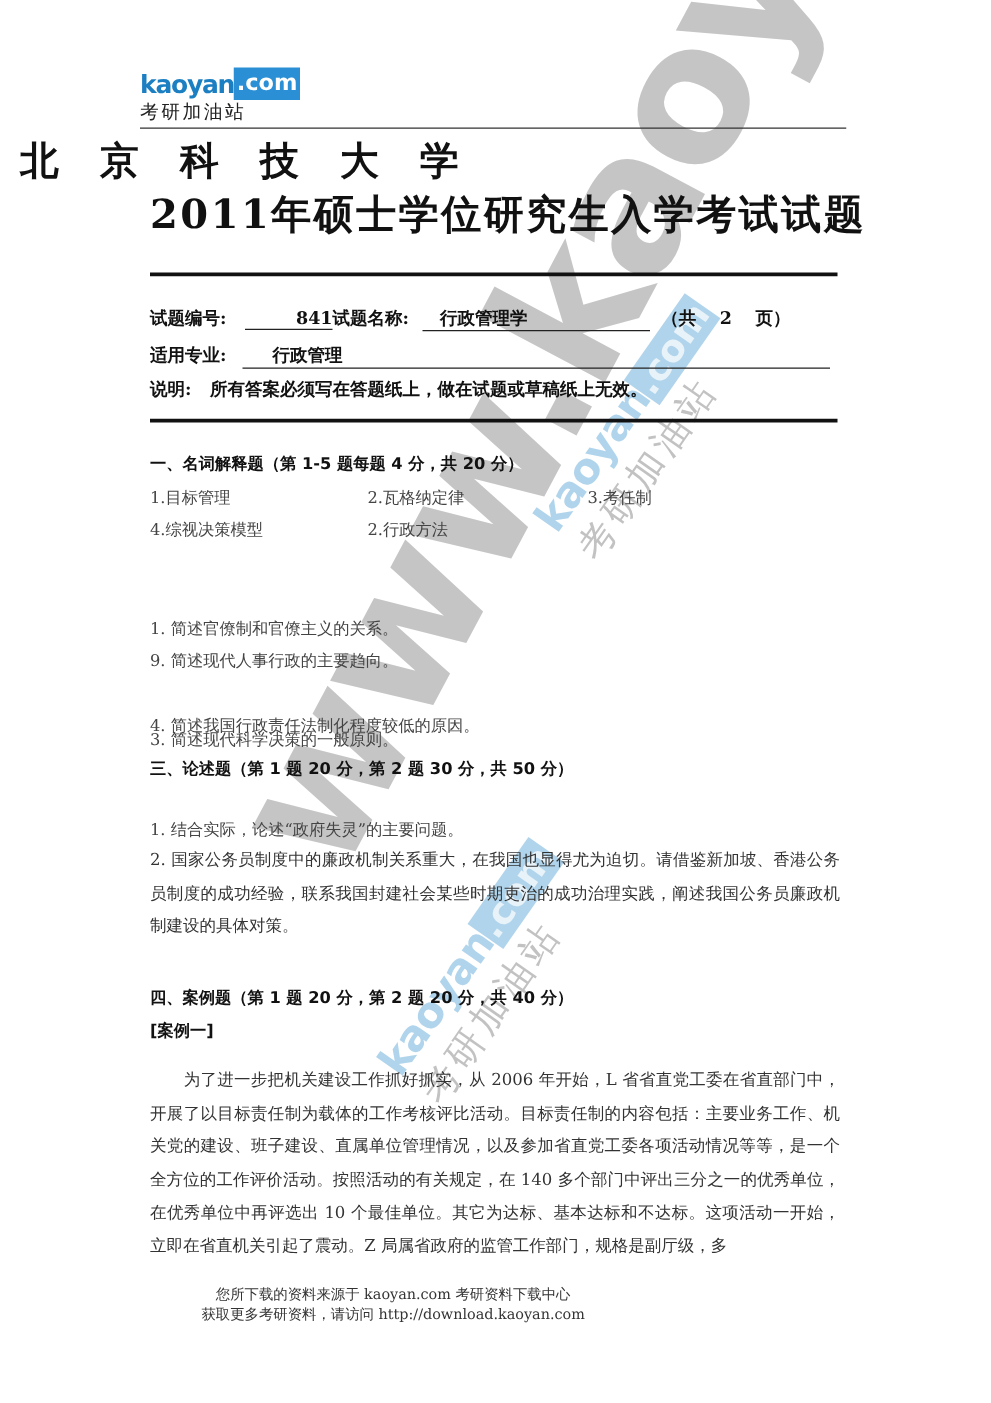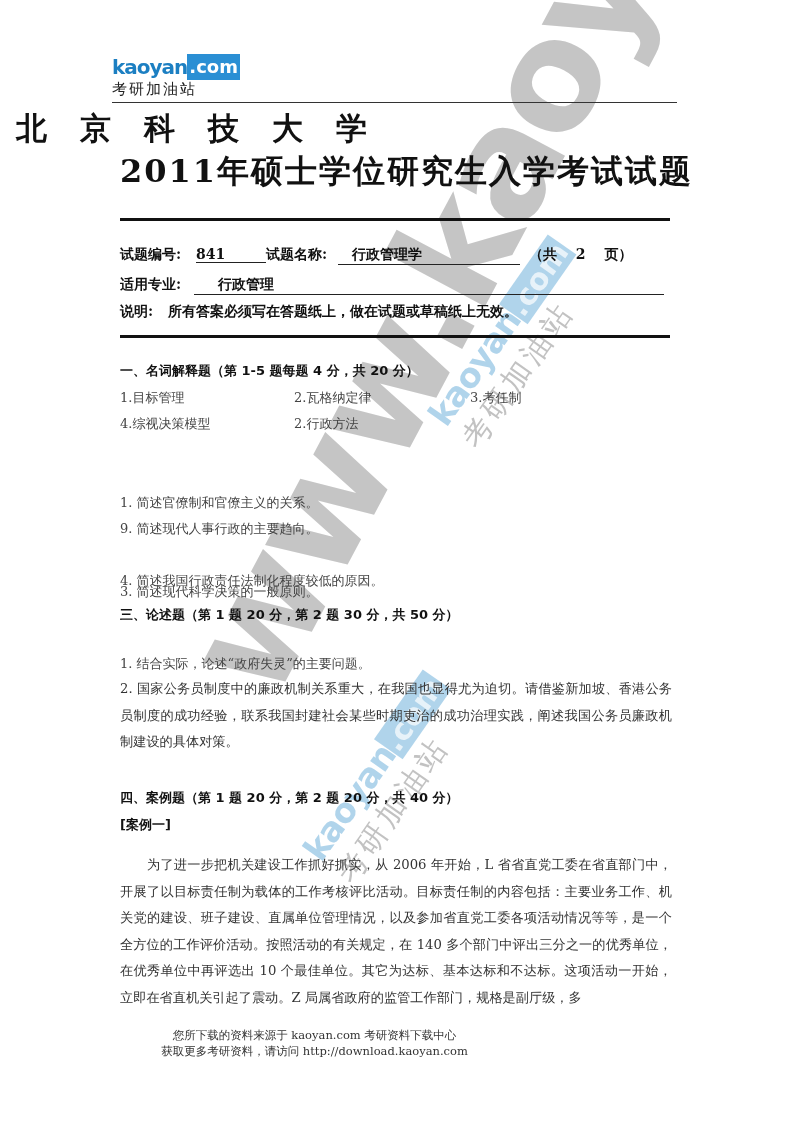--- a/index.html
+++ b/index.html
@@ -35,21 +35,21 @@
   .logo .com { font-family: "DejaVu Sans", sans-serif; font-weight: bold; font-size: 18px; color: #fff; background: #2a8fd4; line-height: 26px; padding: 0 2px; }
   .logo .sub { font-family: "DejaVu Sans", sans-serif; font-size: 15px; color: #222; letter-spacing: 2px; line-height: 18px; }
   .header-rule { position: absolute; left: 112px; top: 102px; width: 565px; height: 1px; background: #333; }
 
   .title1 { position: absolute; left: 0; top: 108px; width: 786px; text-align: left; font-size: 31px; font-weight: bold; letter-spacing: 33px; padding-left: 16px; box-sizing: border-box; z-index: 2; }
   .title2 { position: absolute; left: 120px; top: 150px; font-size: 32px; font-weight: bold; letter-spacing: 2px; z-index: 2; }
 
   .thick-rule { position: absolute; left: 120px; height: 3px; width: 550px; background: #111; z-index: 2; }
 
   .meta { position: absolute; left: 120px; font-size: 14px; font-weight: bold; z-index: 2; white-space: nowrap; }
-  .ul { display: inline-block; border-bottom: 1px solid #222; text-align: left; font-weight: bold; }
+  .ul { display: inline-block; border-bottom: 1px solid #222; text-align: right; font-weight: bold; }
 
   .sec-title { position: absolute; left: 120px; font-size: 13px; font-weight: bold; z-index: 2; white-space: nowrap; font-family: "DejaVu Sans", sans-serif; }
   .item { position: absolute; font-size: 13px; color: #444; z-index: 2; white-space: nowrap; }
   .para { position: absolute; left: 120px; width: 552px; font-size: 13.2px; color: #333; z-index: 2; line-height: 26.5px; text-align: justify; }
   .para.indent { text-indent: 27px; }
 
   .footer { position: absolute; left: 0; top: 1027px; width: 629px; text-align: center; font-size: 11.5px; color: #333; line-height: 16px; z-index: 2; }
 </style>
 </head>
 <body>

